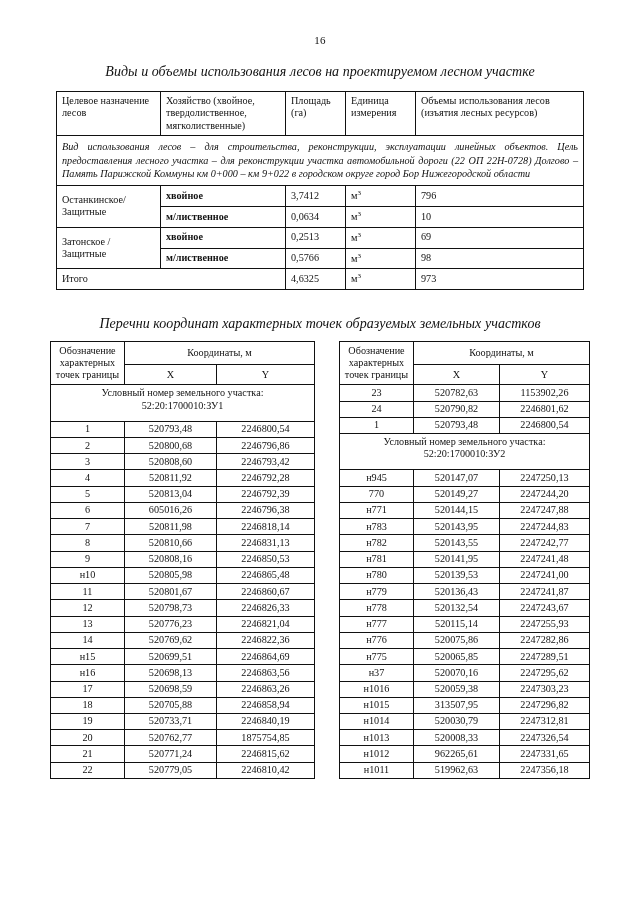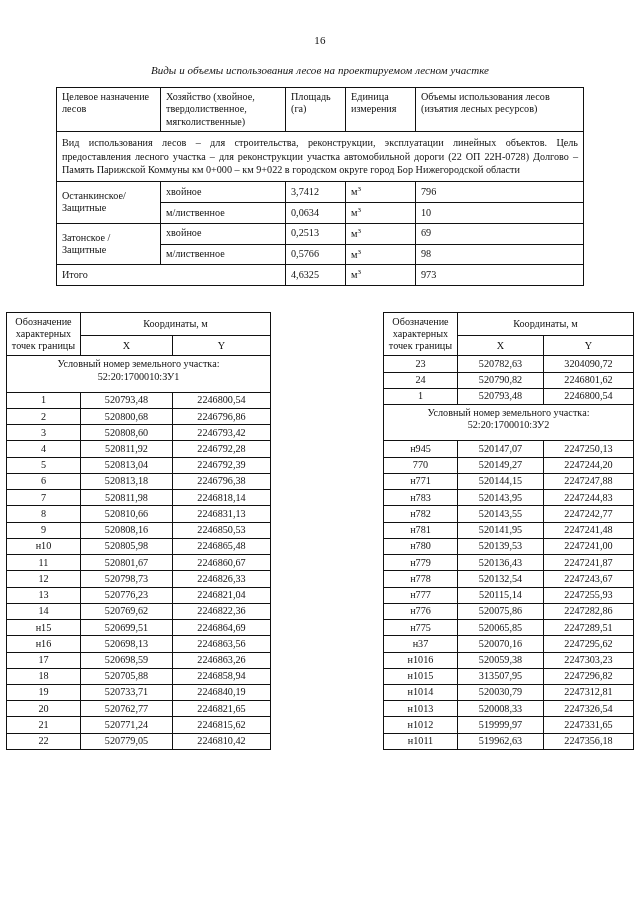--- a/index.html
+++ b/index.html
@@ -24,21 +24,21 @@
   }
   .page-number {
     text-align: center;
     font-size: 11px;
     margin-top: 34px;
     letter-spacing: 0.2px;
   }
   .doc-heading {
     text-align: center;
     font-style: italic;
-    font-size: 11px;
+    font-size: 14px;
     margin-top: 18px;
     letter-spacing: 0.05px;
   }
   .heading-block {
     margin-top: 26px;
     margin-bottom: 4px;
   }
   .heading-block .doc-heading {
     margin-top: 0;
   }
@@ -55,37 +55,38 @@
     font-size: 10.2px;
   }
   table.t1 td {
     border: 1px solid #111;
     padding: 3px 4px 3px 5px;
     vertical-align: top;
     line-height: 1.22;
   }
   table.t1 td.hdr { vertical-align: top; }
   table.t1 td.ctr { text-align: left; vertical-align: middle; }
-  table.t1 td.mid { vertical-align: middle; }
+  table.t1 td.mid { vertical-align: middle; font-weight: bold; }
   table.t1 td.para {
     text-align: justify;
     padding: 4px 5px 5px 5px;
     line-height: 1.30;
+    font-style: italic;
   }
   .c1 { width: 104px; }
   .c2 { width: 125px; }
   .c3 { width: 60px; }
   .c4 { width: 70px; }
   .c5 { width: 168px; }
   sup { font-size: 7px; vertical-align: super; }
 
   
   .coord-wrap {
     position: relative;
-    width: 628px;
+    width: 540px;
     margin: 9px auto 0 auto;
     display: flex;
     justify-content: space-between;
     align-items: flex-start;
   }
   table.tc {
     border-collapse: collapse;
     table-layout: fixed;
     font-size: 10.2px;
   }
@@ -173,20 +174,21 @@
       <tr>
         <td class="ctr" colspan="2">Итого</td>
         <td class="ctr">4,6325</td>
         <td class="ctr"><span>м</span><sup>3</sup></td>
         <td class="ctr">973</td>
       </tr>
     </tbody>
   </table>
 
   <div class="heading-block">
+    <div class="doc-heading">Перечни координат характерных точек образуемых земельных участков</div>
   </div>
 
   <div class="coord-wrap">
 
     <table class="tc left">
       <colgroup>
           <col class="lc1">
           <col class="lc2">
           <col class="lc3">
         </colgroup>
@@ -222,21 +224,21 @@
             <td>520811,92</td>
             <td>2246792,28</td>
           </tr>
           <tr>
             <td>5</td>
             <td>520813,04</td>
             <td>2246792,39</td>
           </tr>
           <tr>
             <td>6</td>
-            <td>520813,18</td>
+            <td>605016,26</td>
             <td>2246796,38</td>
           </tr>
           <tr>
             <td>7</td>
             <td>520811,98</td>
             <td>2246818,14</td>
           </tr>
           <tr>
             <td>8</td>
             <td>520810,66</td>
@@ -293,21 +295,21 @@
             <td>2246858,94</td>
           </tr>
           <tr>
             <td>19</td>
             <td>520733,71</td>
             <td>2246840,19</td>
           </tr>
           <tr>
             <td>20</td>
             <td>520762,77</td>
-            <td>2246821,65</td>
+            <td>1875754,85</td>
           </tr>
           <tr>
             <td>21</td>
             <td>520771,24</td>
             <td>2246815,62</td>
           </tr>
           <tr>
             <td>22</td>
             <td>520779,05</td>
             <td>2246810,42</td>
@@ -326,21 +328,21 @@
           <th class="hcol" rowspan="2">Обозначение характерных точек границы</th>
           <th class="hcol" colspan="2">Координаты, м</th>
         </tr>
         <tr>
           <th>X</th>
           <th>Y</th>
         </tr>
       <tr>
             <td>23</td>
             <td>520782,63</td>
-            <td>3204090,72</td>
+            <td>1153902,26</td>
           </tr>
           <tr>
             <td>24</td>
             <td>520790,82</td>
             <td>2246801,62</td>
           </tr>
           <tr>
             <td>1</td>
             <td>520793,48</td>
             <td>2246800,54</td>
@@ -428,21 +430,21 @@
             <td>520030,79</td>
             <td>2247312,81</td>
           </tr>
           <tr>
             <td>н1013</td>
             <td>520008,33</td>
             <td>2247326,54</td>
           </tr>
           <tr>
             <td>н1012</td>
-            <td>519999,97</td>
+            <td>962265,61</td>
             <td>2247331,65</td>
           </tr>
           <tr>
             <td>н1011</td>
             <td>519962,63</td>
             <td>2247356,18</td>
           </tr>
         </tbody>
     </table>
 

